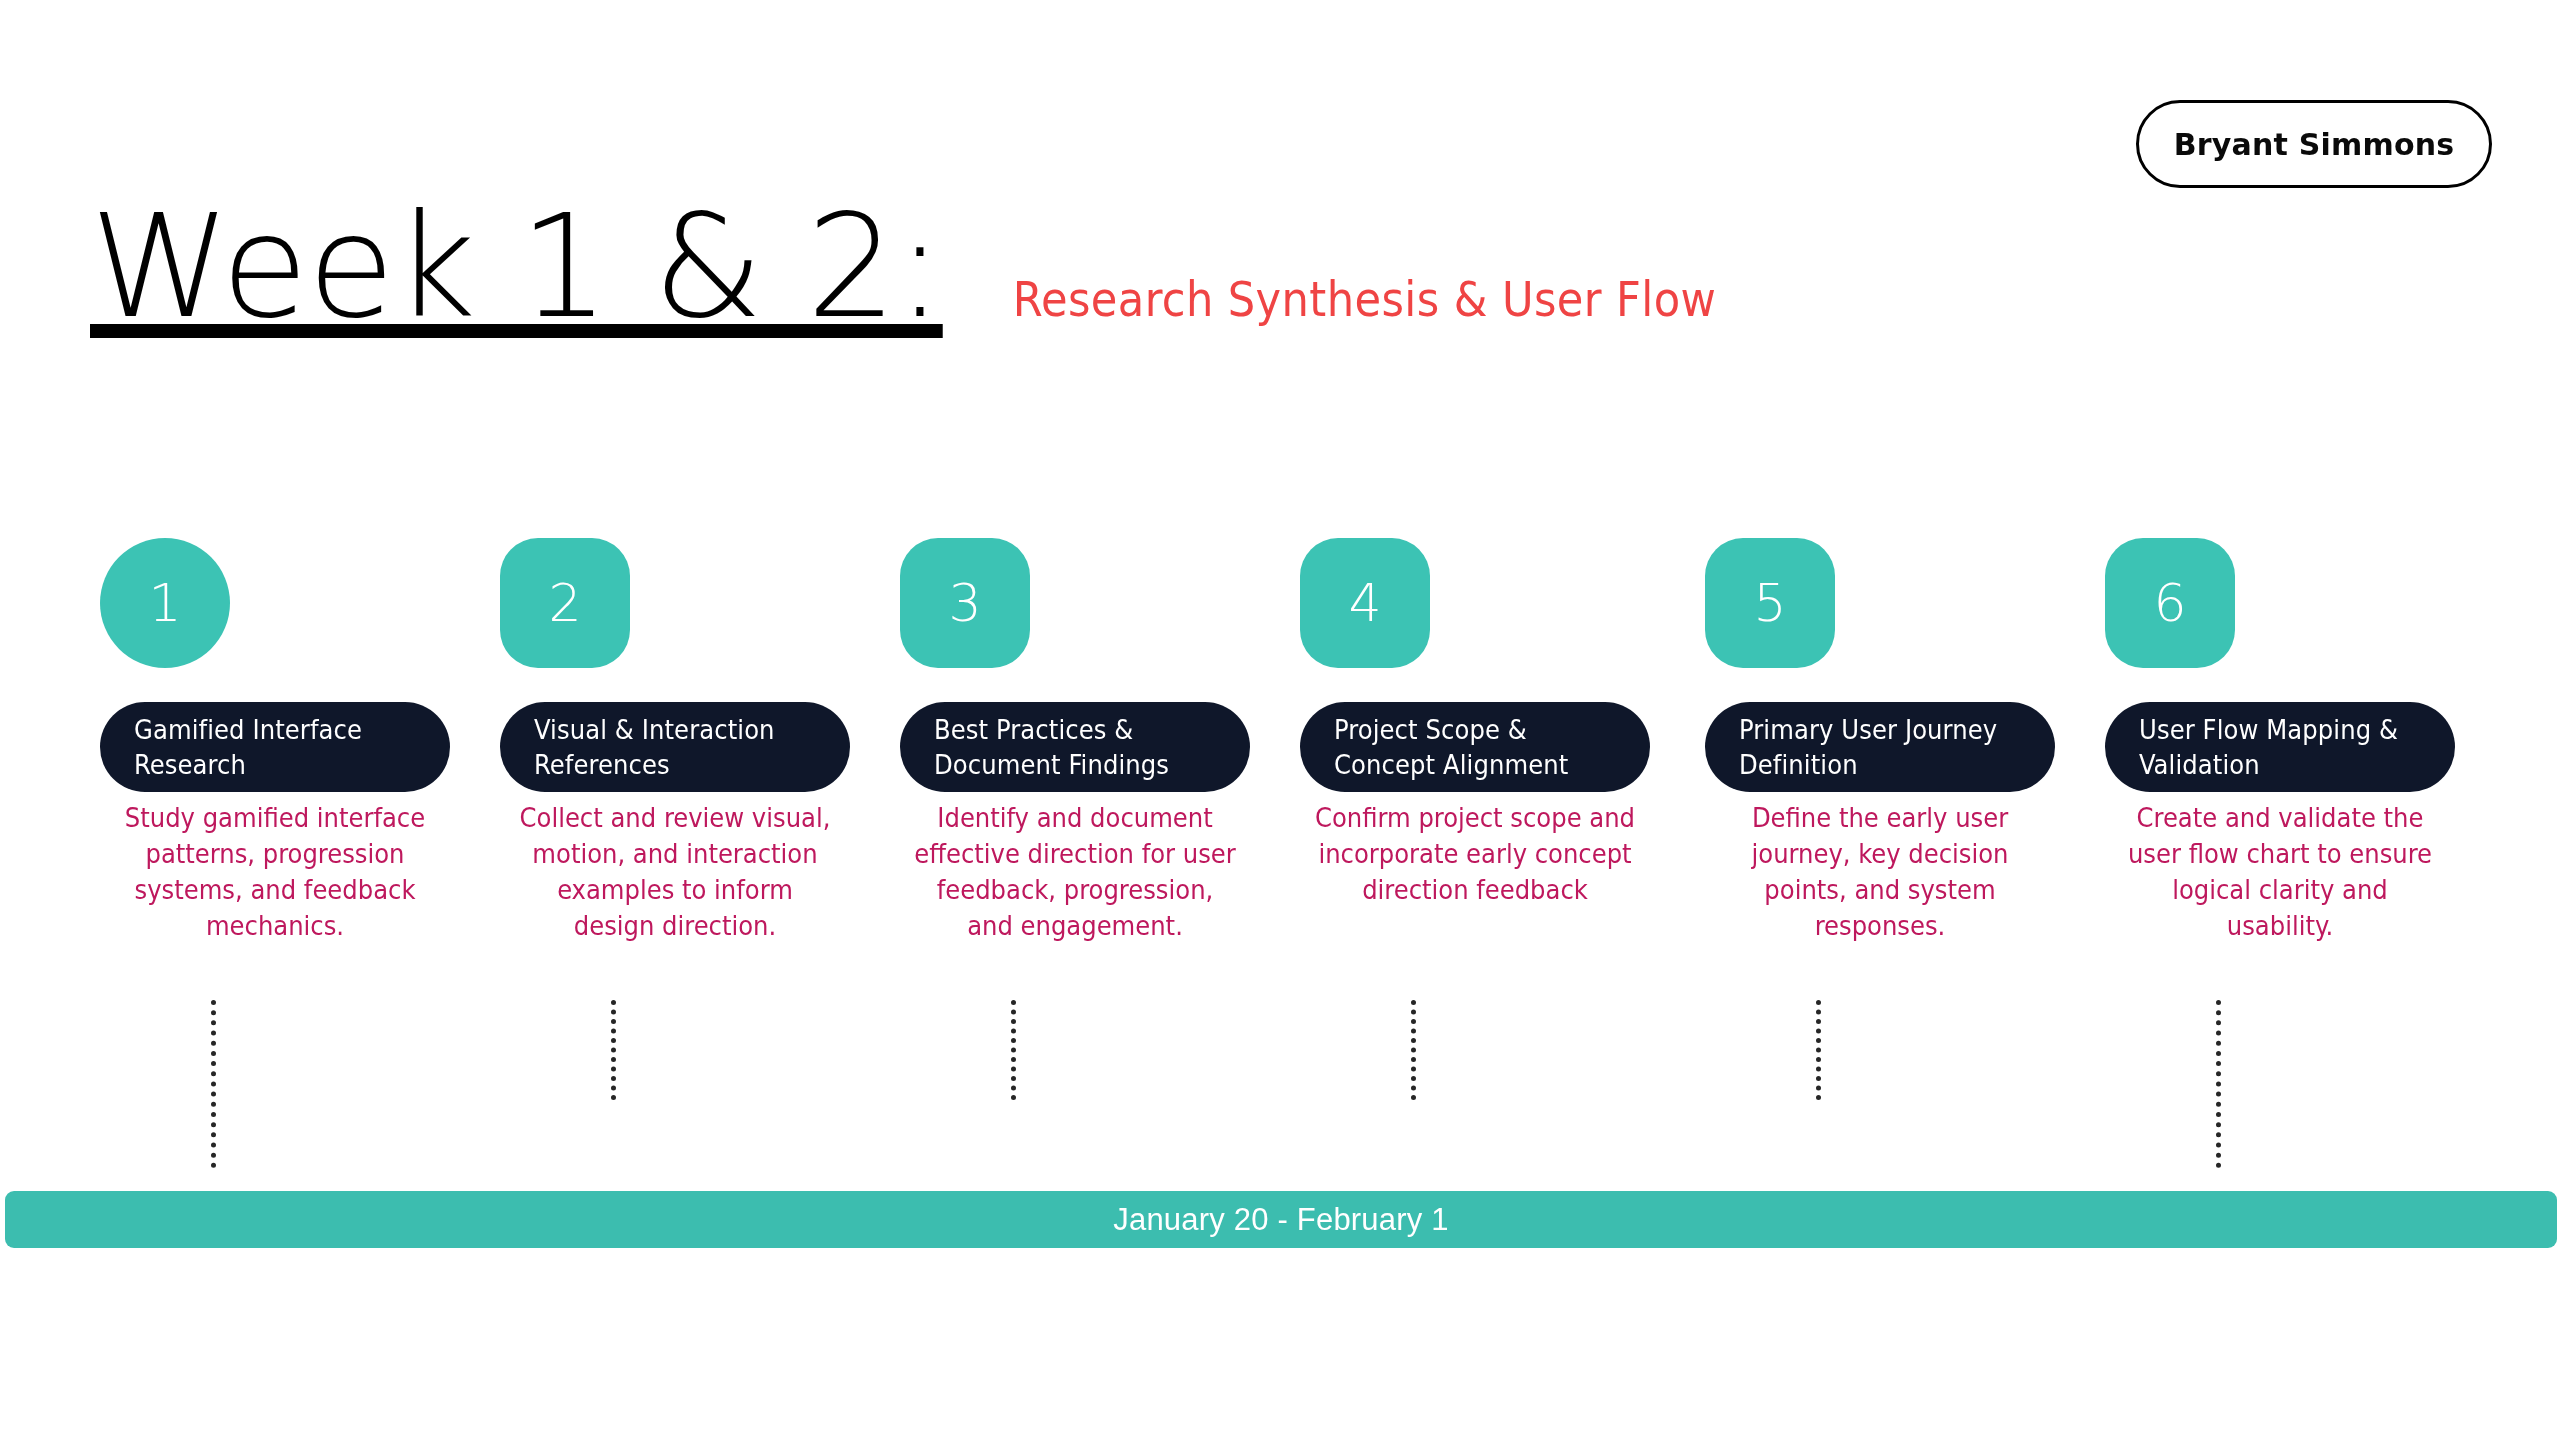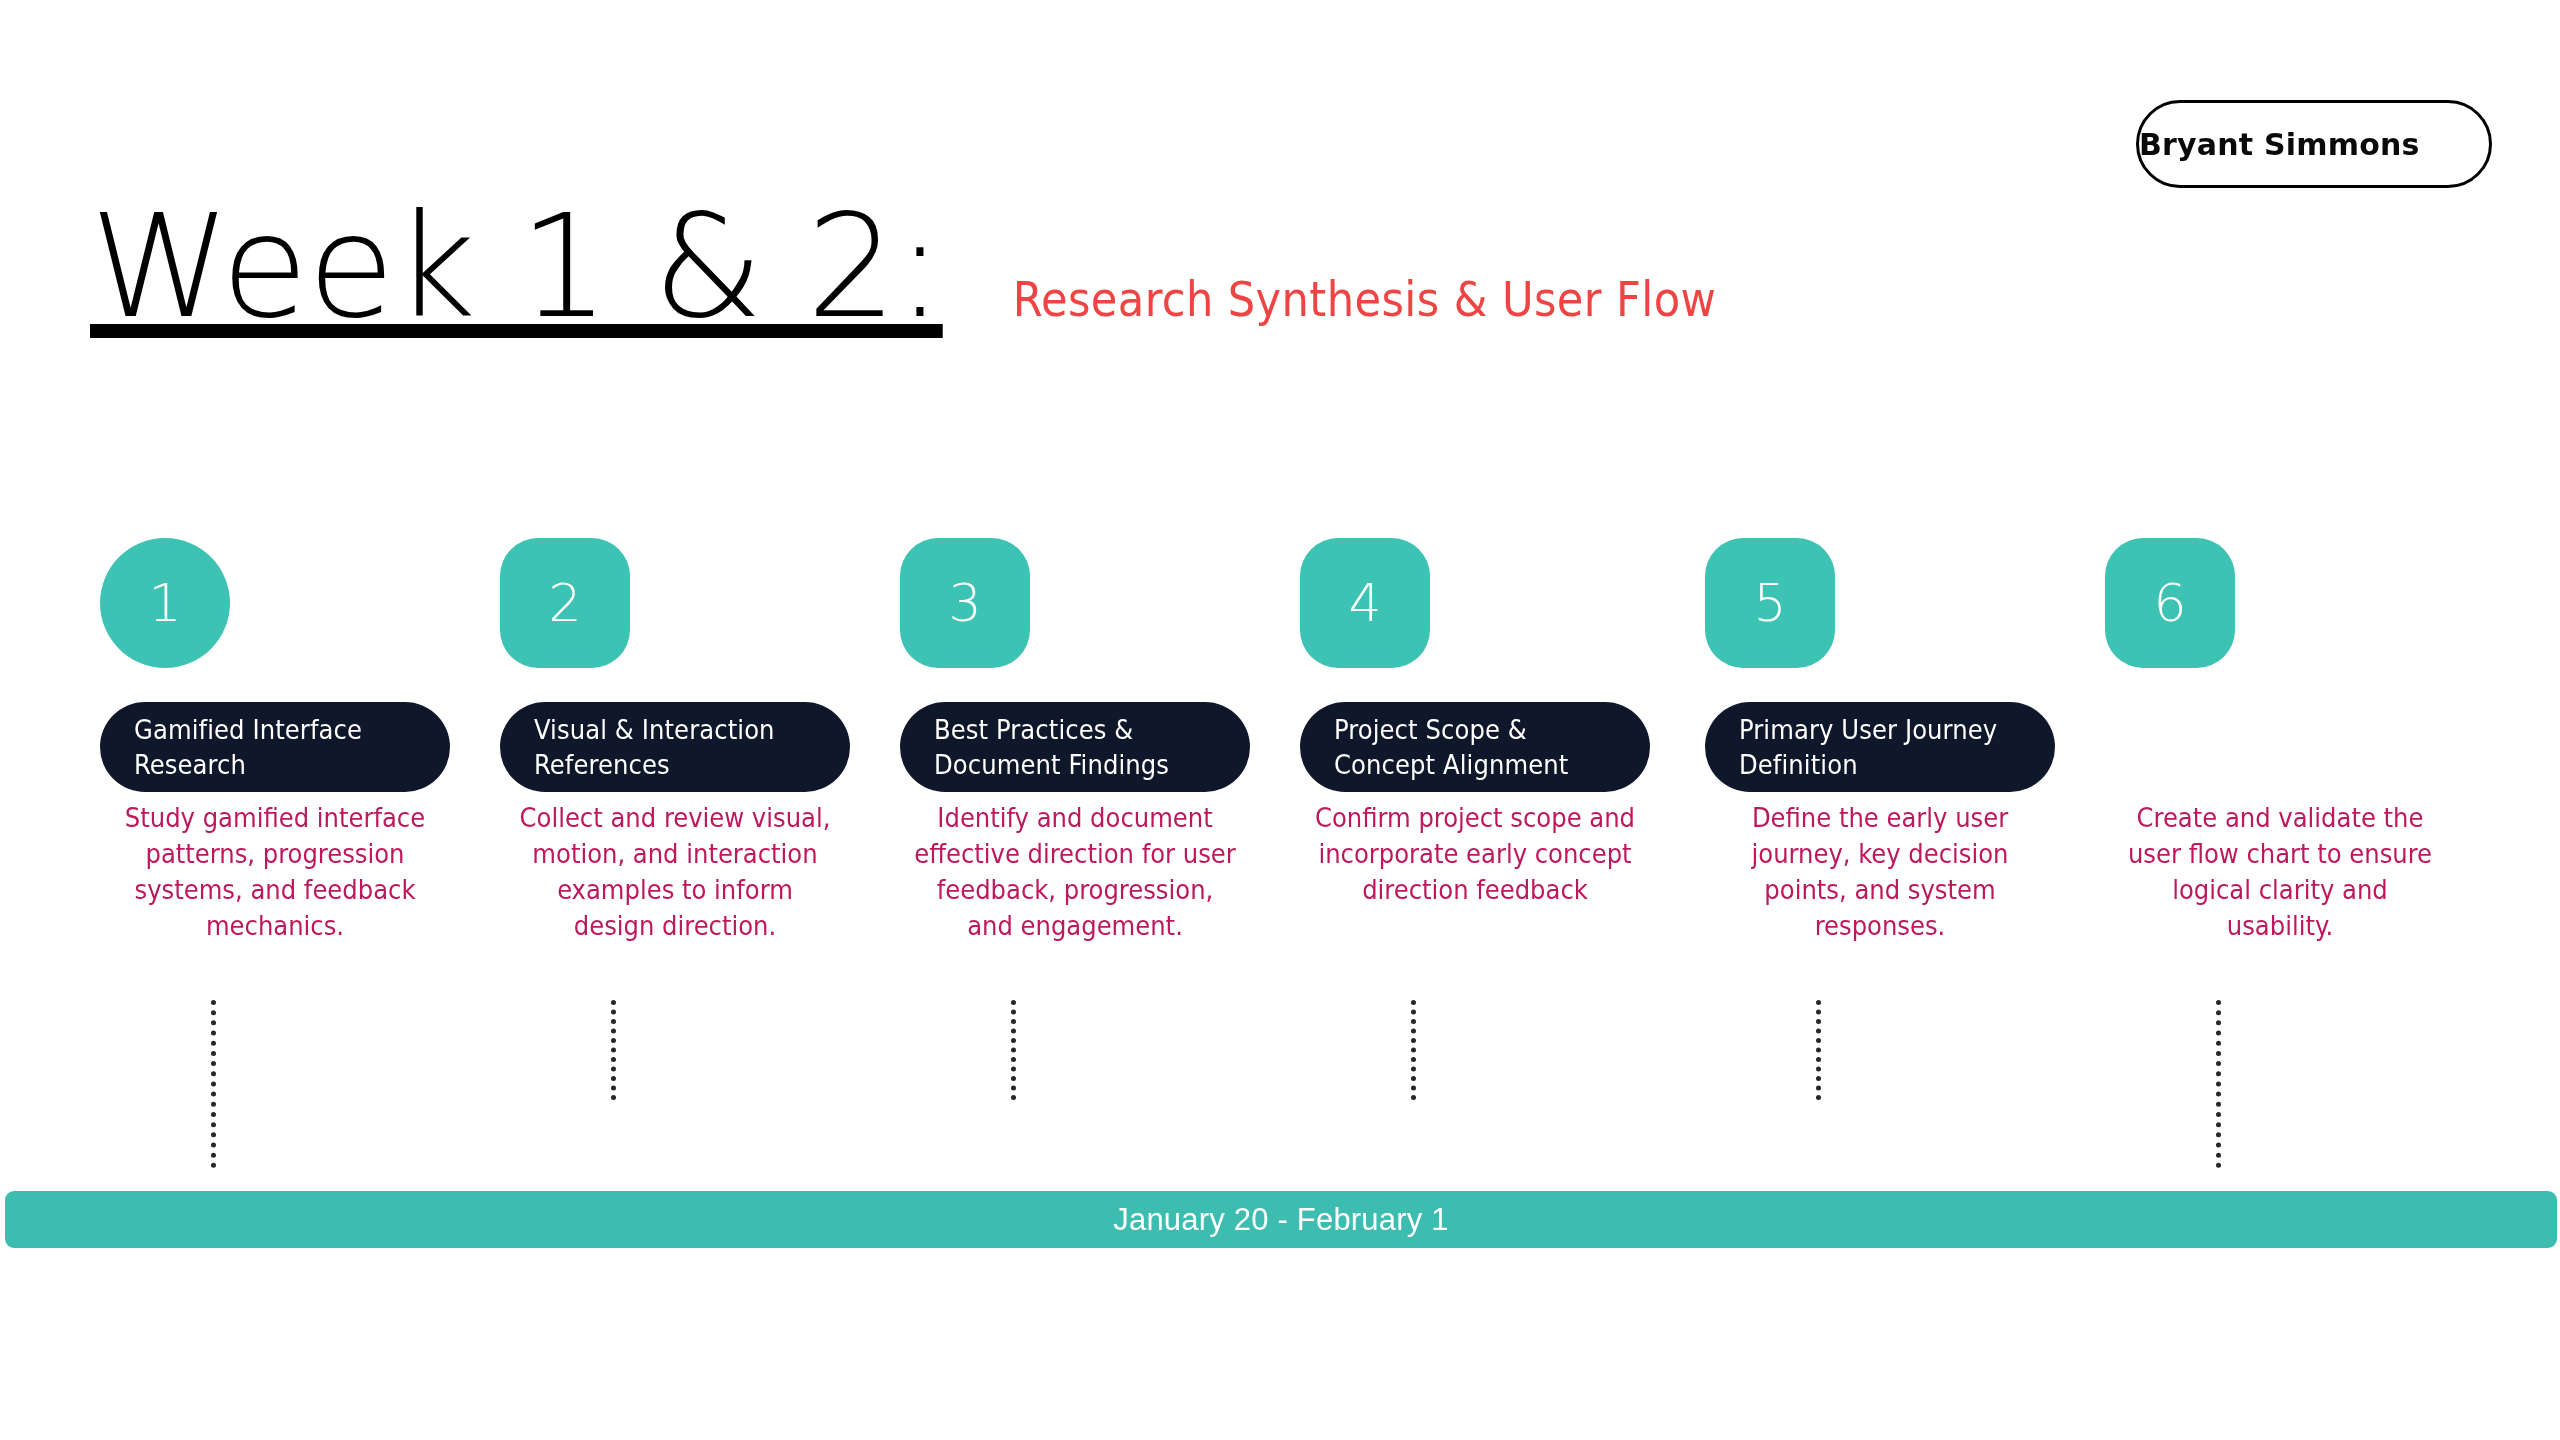--- a/index.html
+++ b/index.html
@@ -27,21 +27,21 @@
     position: absolute;
     top: 100px;
     left: 2136px;
     width: 356px;
     height: 88px;
     border: 3px solid #000000;
     border-radius: 44px;
     background: #ffffff;
     display: flex;
     align-items: center;
-    justify-content: flex-start;
+    justify-content: center;
     box-sizing: border-box;
   }
   .name-badge-label {
     font-family: "DejaVu Sans", sans-serif;
     font-size: 30px;
     font-weight: 700;
     color: #0a0a0a;
     letter-spacing: 0.2px;
     white-space: nowrap;
   }
@@ -231,20 +231,23 @@
         <div class="step-pill">
           <span class="step-pill-label">Primary User Journey Definition</span>
         </div>
         <div class="step-desc">Define the early user journey, key decision points, and system responses.</div>
       </div>
       <div class="step-dots" style="left: 1816px; top: 462px; height: 100px;"></div>
       <div class="step" style="left: 2105px;">
         <div class="step-badge">
           <span class="step-badge-number">6</span>
         </div>
+        <div class="step-pill">
+          <span class="step-pill-label">User Flow Mapping &amp; Validation</span>
+        </div>
         <div class="step-desc">Create and validate the user flow chart to ensure logical clarity and usability.</div>
       </div>
       <div class="step-dots" style="left: 2216px; top: 462px; height: 168px;"></div>
     </div>
 
   <div class="date-bar">
     <span class="date-bar-label">January 20 - February 1</span>
   </div>
 
 </div>

